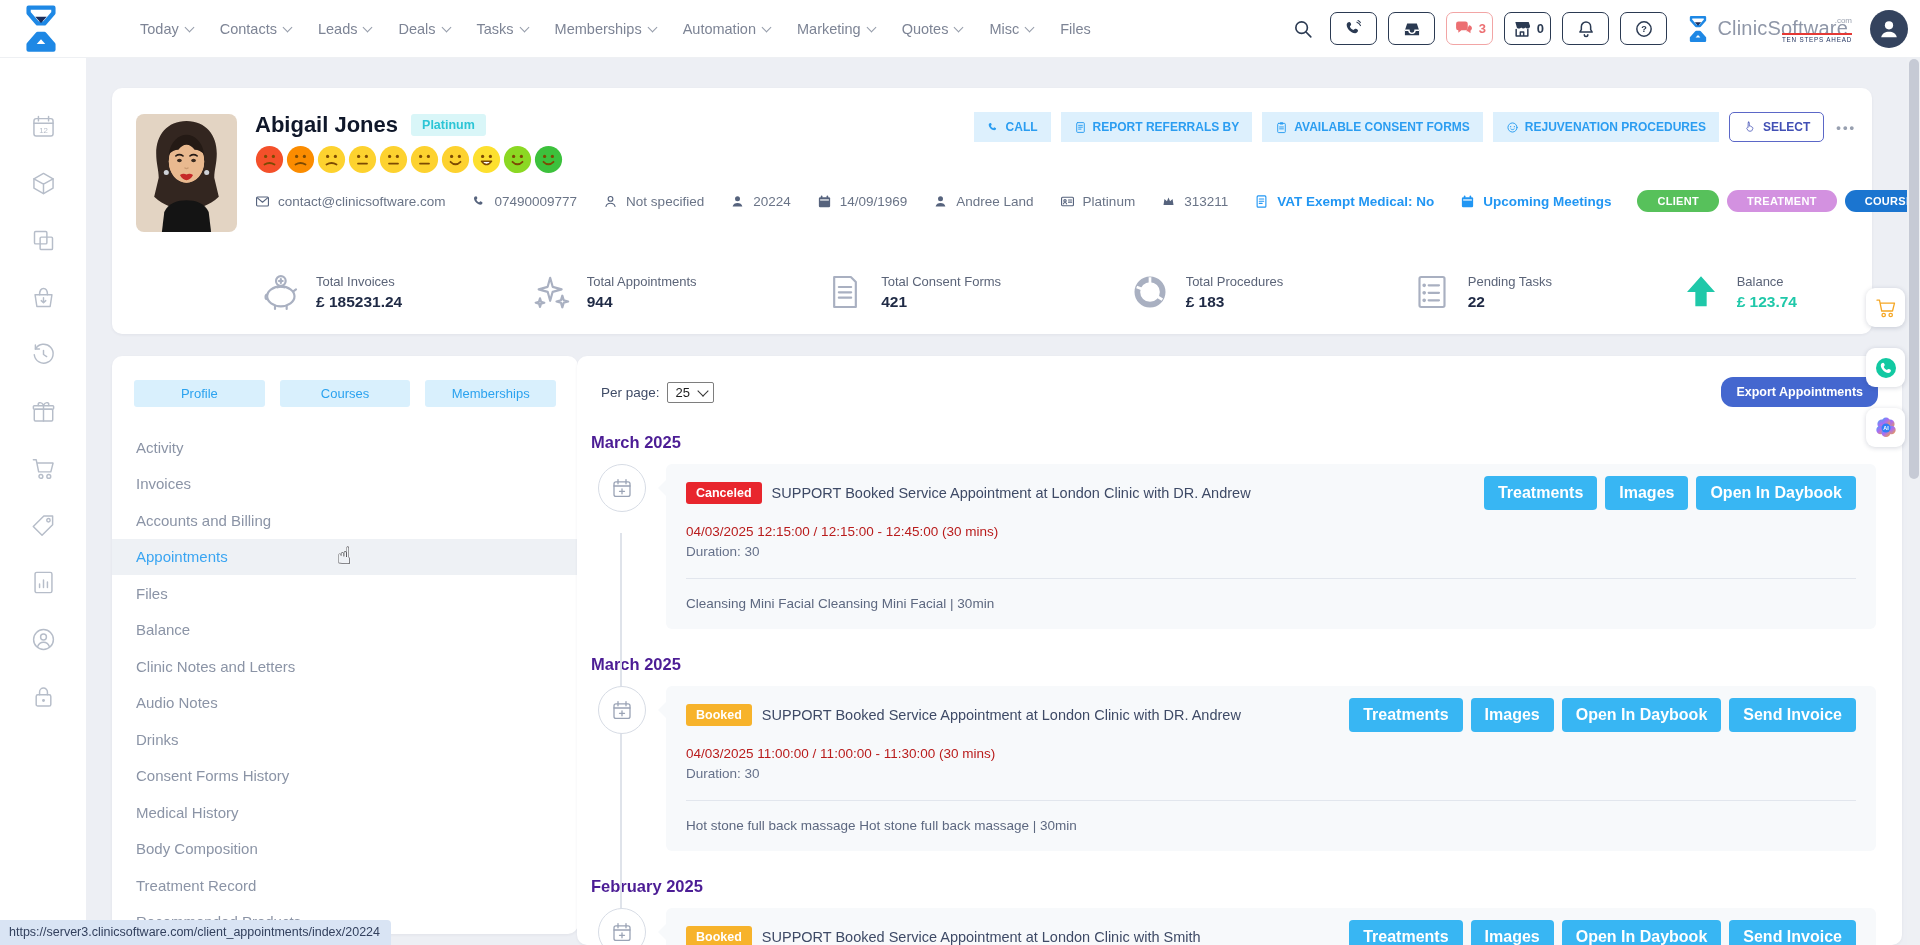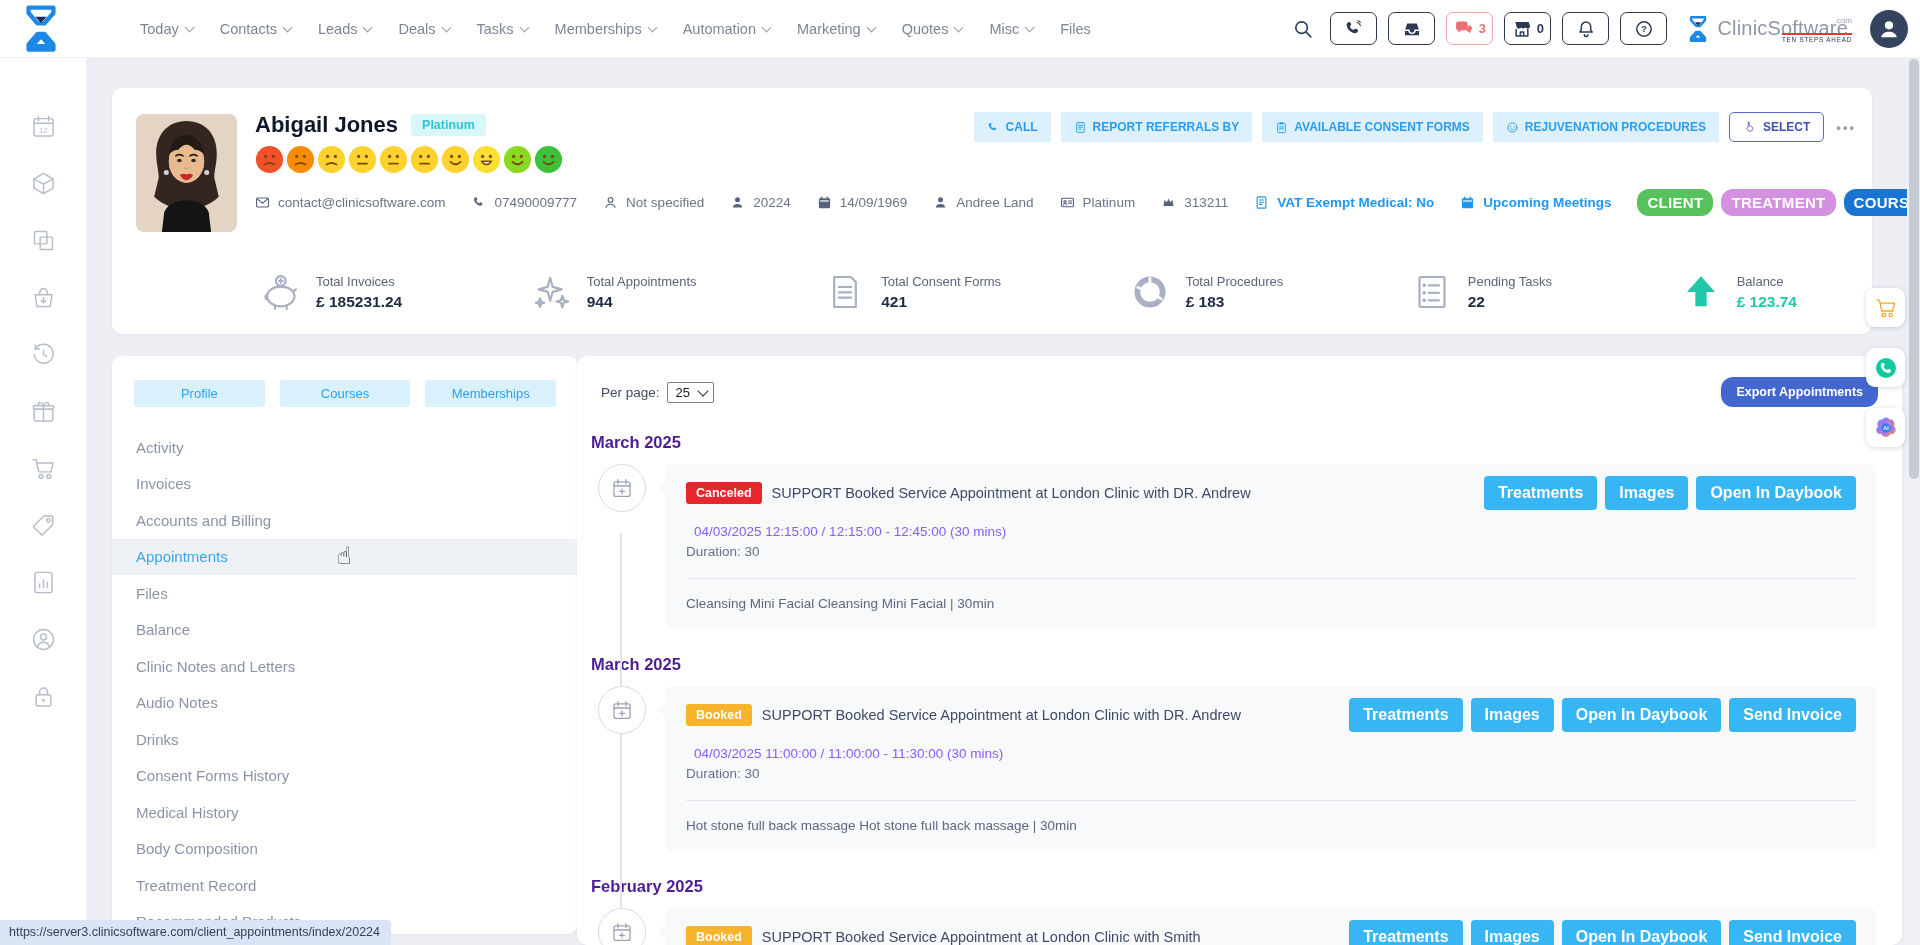--- a/index.html
+++ b/index.html
@@ -44,21 +44,21 @@
   .client-name{font-size:22px;font-weight:bold;color:#0f172a;}
   .tier-badge{background:#d9f6f8;color:#2cc5d6;font-size:12.5px;font-weight:bold;padding:4px 11px;border-radius:3px;}
   .emoji-row{position:absolute;left:143px;top:57px;display:flex;gap:2px;}
   .emoji-row .face{width:29px;height:29px;cursor:pointer;}
   .contact-row{position:absolute;left:143px;top:101px;right:18px;display:flex;align-items:center;gap:26px;}
   .contact-item{display:flex;align-items:center;gap:8px;font-size:13.5px;color:#6a7487;white-space:nowrap;}
   .contact-item .ic{font-size:15px;color:#56637d;}
   .contact-item.link{color:#2196f3;font-weight:bold;cursor:pointer;}
   .contact-item.link .ic{color:#2196f3;}
   .label-group{margin-left:auto;display:flex;align-items:center;gap:8px;}
-  .pill{font-size:15px;font-weight:bold;color:#fff;padding:5px 10px;border-radius:12px;letter-spacing:.3px;cursor:pointer;}
+  .pill{font-size:11px;font-weight:bold;color:#fff;padding:5px 20px;border-radius:12px;letter-spacing:.3px;cursor:pointer;}
   .add-label{border:1px solid #c9cede;border-radius:13px;font-size:12.5px;color:#3c4760;background:#fff;
              padding:4px 12px;cursor:pointer;white-space:nowrap;}
   .actions-row{position:absolute;top:24px;right:16px;display:flex;gap:10px;align-items:center;}
   .act-btn{background:#ddf0fd;color:#2b9df1;border:none;border-radius:0;font-size:12px;font-weight:bold;
            padding:8px 13px;display:flex;align-items:center;gap:6px;cursor:pointer;white-space:nowrap;}
   .act-btn .ic{font-size:13px;}
   .select-btn{background:#fff;border:1.5px solid #5b67c7;color:#4250b5;border-radius:5px;font-size:12px;
               font-weight:bold;padding:7px 13px;display:flex;align-items:center;gap:6px;cursor:pointer;}
   .more-btn{color:#98a0b0;font-weight:bold;letter-spacing:2px;font-size:13px;cursor:pointer;margin-left:2px;}
   .stats-row{position:absolute;left:148px;right:75px;bottom:22px;display:flex;justify-content:space-between;}
@@ -99,21 +99,21 @@
   .appt-card{flex:1;margin-left:20px;margin-right:4px;background:#f7f9fb;border-radius:6px;
              padding:12px 20px 18px;position:relative;min-height:110px;}
   .appt-card::before{content:'';position:absolute;left:-8px;top:15px;border-top:9px solid transparent;
              border-bottom:9px solid transparent;border-right:9px solid #f7f9fb;}
   .appt-head{display:flex;align-items:center;gap:10px;}
   .status{font-size:12.5px;font-weight:bold;color:#fff;padding:4px 10px;border-radius:3px;}
   .appt-title{font-size:14.5px;color:#3e4a66;}
   .appt-actions{margin-left:auto;display:flex;gap:8px;}
   .appt-btn{background:#38b6f3;color:#fff;font-size:16px;font-weight:bold;padding:8px 14px;border-radius:4px;
             border:none;cursor:pointer;white-space:nowrap;}
-  .appt-dt{margin-top:14px;font-size:13.5px;color:#8b5cf6;margin-left:8px;}
+  .appt-dt{margin-top:14px;font-size:13.5px;color:#b91c1c;}
   .appt-dur{margin-top:5px;font-size:13.5px;color:#66718a;}
   .appt-div{border:none;border-top:1px solid #e2e6ed;margin:19px 0 17px;}
   .appt-service{font-size:13.5px;color:#5d6880;}
 
   
   .float-col{position:absolute;right:15px;top:288px;display:flex;flex-direction:column;gap:21px;z-index:40;}
   .fwidget{width:39px;height:39px;background:#fff;border-radius:9px;box-shadow:0 1px 5px rgba(30,40,70,.18);
            display:flex;align-items:center;justify-content:center;font-size:24px;cursor:pointer;}
   .scroll-track{position:absolute;right:0;top:57px;width:13px;bottom:0;background:#eef0f4;z-index:35;}
   .scroll-thumb{position:absolute;left:1.5px;top:2px;width:10px;height:420px;border-radius:5px;background:#c6cad5;cursor:pointer;}

